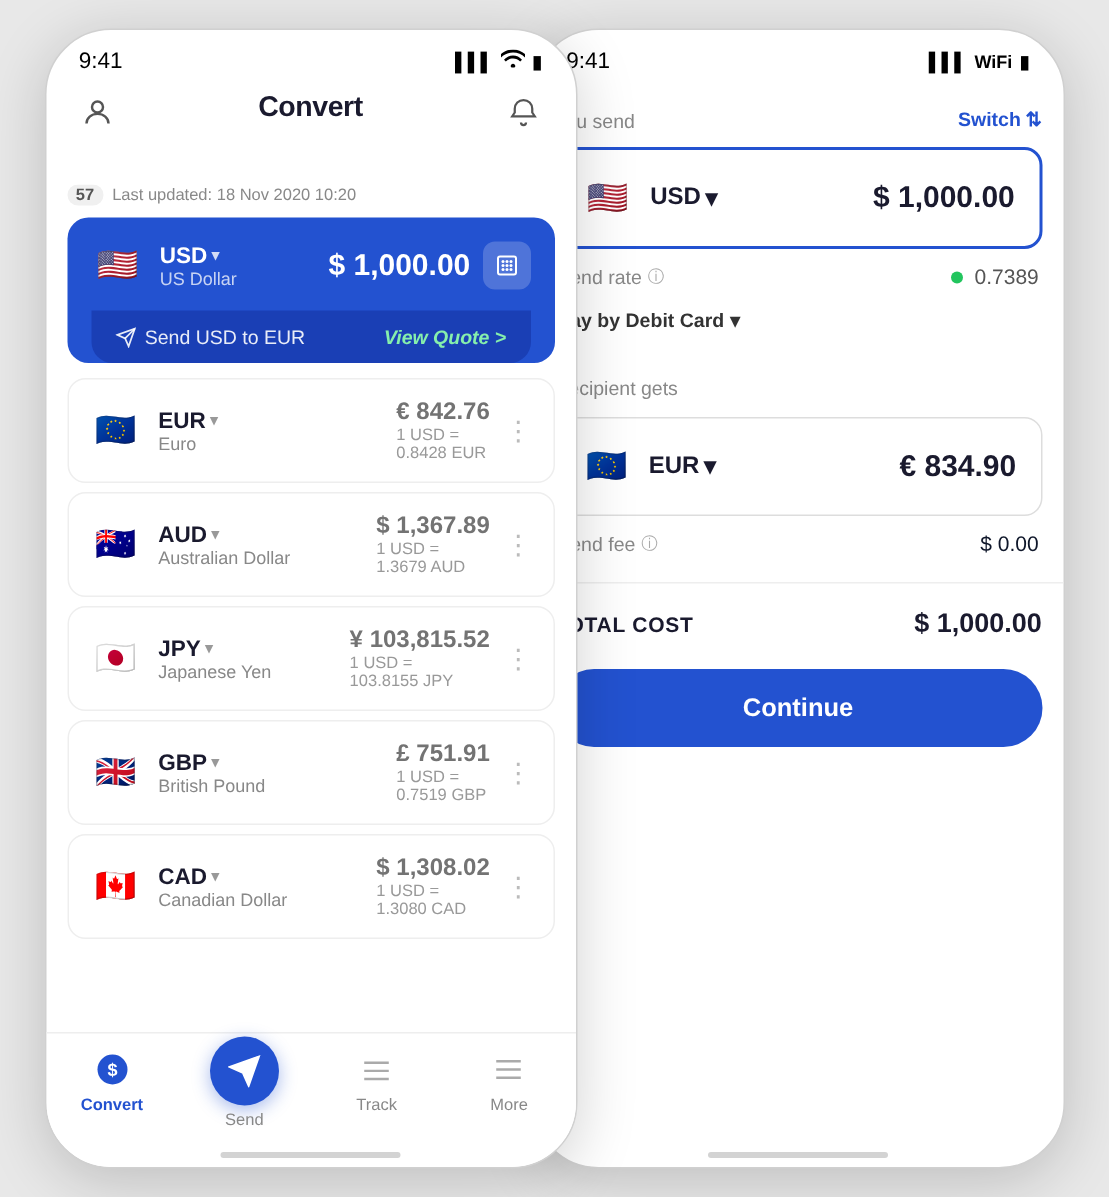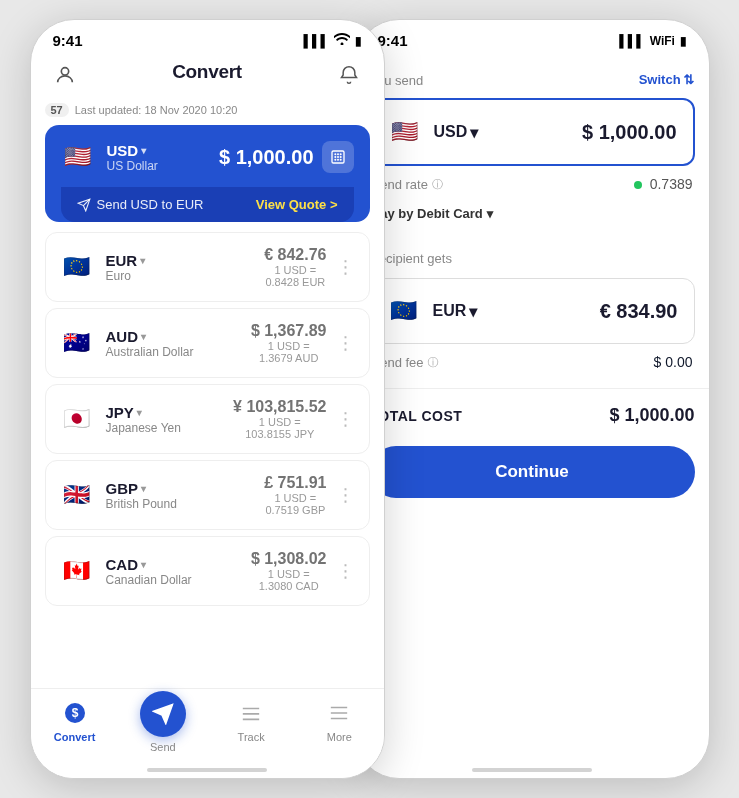--- a/index.html
+++ b/index.html
@@ -43,21 +43,21 @@
 
     
     .status-bar {
       display: flex;
       justify-content: space-between;
       align-items: center;
       padding: 12px 22px 4px;
       font-size: 13px;
       font-weight: 600;
     }
-    .status-bar .time { font-size: 15px; font-weight: 700; }
+    .status-bar .time { font-size: 15px; font-weight: 400; }
     .status-icons { display: flex; gap: 5px; align-items: center; }
 
     
     .app-header {
       display: flex;
       align-items: center;
       justify-content: space-between;
       padding: 4px 18px 10px;
     }
     .app-header .title {
@@ -74,20 +74,21 @@
       justify-content: center;
       color: #555;
       cursor: pointer;
     }
 
     
     .screen-content {
       padding: 0 14px;
       overflow-y: auto;
       height: calc(100% - 120px);
+      margin-top: 20px;
     }
 
     .last-updated {
       display: flex;
       align-items: center;
       gap: 6px;
       margin-bottom: 8px;
       font-size: 11px;
       color: #888;
     }
@@ -176,24 +177,25 @@
       text-align: center;
     }
     .send-bar .send-label {
       color: rgba(255,255,255,0.9);
       font-size: 13px;
       display: flex;
       align-items: center;
       gap: 6px;
     }
     .view-quote {
-      color: #fde047;
+      color: #86efac;
       font-size: 13px;
       font-weight: 600;
       cursor: pointer;
+      font-style: italic;
     }
 
     
     .currency-list { display: flex; flex-direction: column; gap: 0; }
     .currency-item {
       display: flex;
       align-items: center;
       justify-content: space-between;
       padding: 13px 14px;
       border: 1px solid #eee;
@@ -202,21 +204,21 @@
       background: #fff;
     }
     .currency-item .left { display: flex; align-items: center; gap: 10px; }
     .currency-item .right {
       display: flex;
       align-items: center;
       gap: 10px;
     }
     .amount-block { text-align: right; }
     .amount-main { font-size: 16px; font-weight: 700; color: #737373; }
-    .amount-rate { font-size: 11px; color: #999; text-align: center; }
+    .amount-rate { font-size: 11px; color: #999; text-align: left; }
     .more-dots { color: #bbb; font-size: 18px; cursor: pointer; }
 
     
     .bottom-nav {
       position: absolute;
       bottom: 0;
       left: 0;
       right: 0;
       height: 90px;
       background: #fff;

